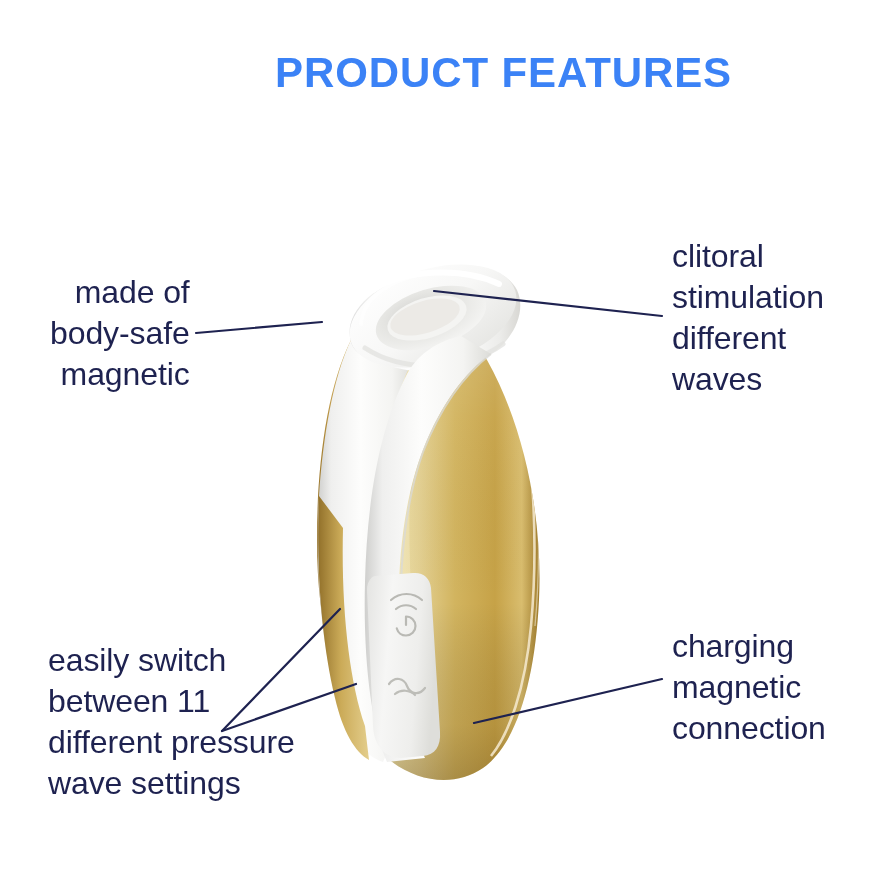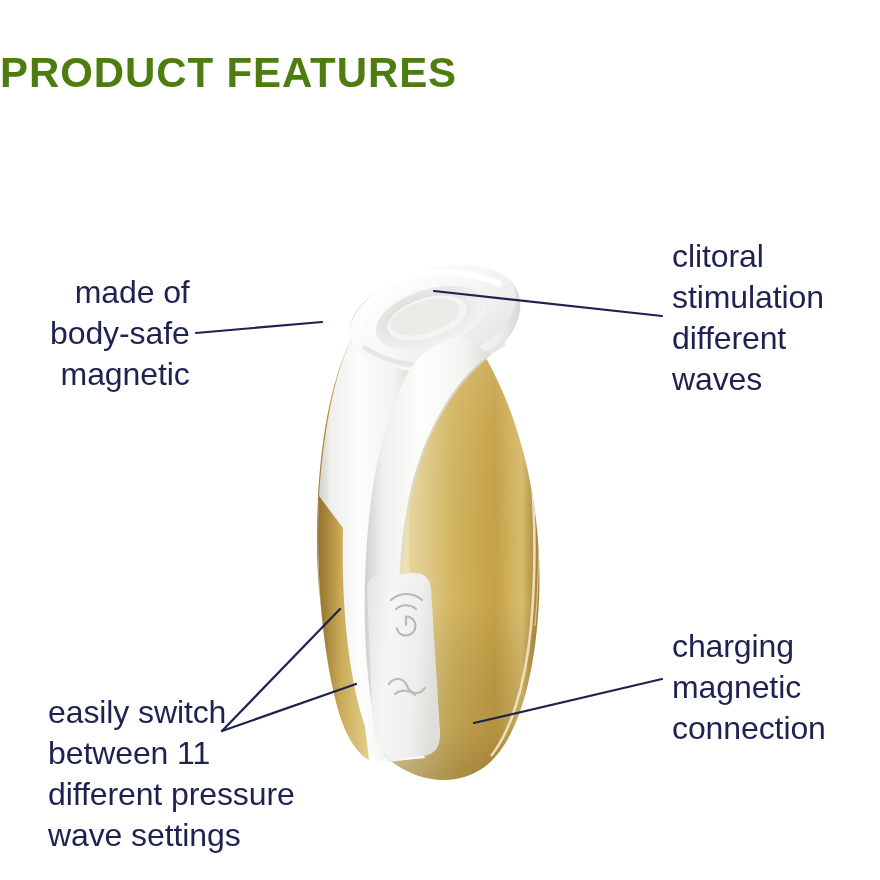--- a/index.html
+++ b/index.html
@@ -24,45 +24,45 @@
     height: 880px;
     background: #ffffff;
   }
 
   
   .page-title {
     position: absolute;
     top: 52px;
     left: 0;
     width: 732px;
-    text-align: left;
+    text-align: right;
     font-size: 42px;
     font-weight: 700;
     letter-spacing: 0.9px;
-    color: #4d7c0f;
+    color: #3b82f6;
     font-family: "Liberation Sans", sans-serif;
     line-height: 1;
     white-space: nowrap;
   }
 
   
   .callout {
     position: absolute;
     color: #1e2250;
     font-size: 32px;
     line-height: 1.28;
     font-weight: 400;
     font-family: "Liberation Sans", sans-serif;
     letter-spacing: -0.1px;
   }
   .callout .line { display: block; white-space: nowrap; }
 
   #callout-silicone   { left: 50px;  top: 272px; text-align: right; }
   #callout-clitoral   { left: 672px; top: 236px; text-align: left; }
-  #callout-switch     { left: 48px;  top: 692px; text-align: left; }
+  #callout-switch     { left: 48px;  top: 640px; text-align: left; }
   #callout-magnetic   { left: 672px; top: 626px; text-align: left; }
 
   
   #leader-lines {
     position: absolute;
     inset: 0;
     width: 880px;
     height: 880px;
     pointer-events: none;
   }

